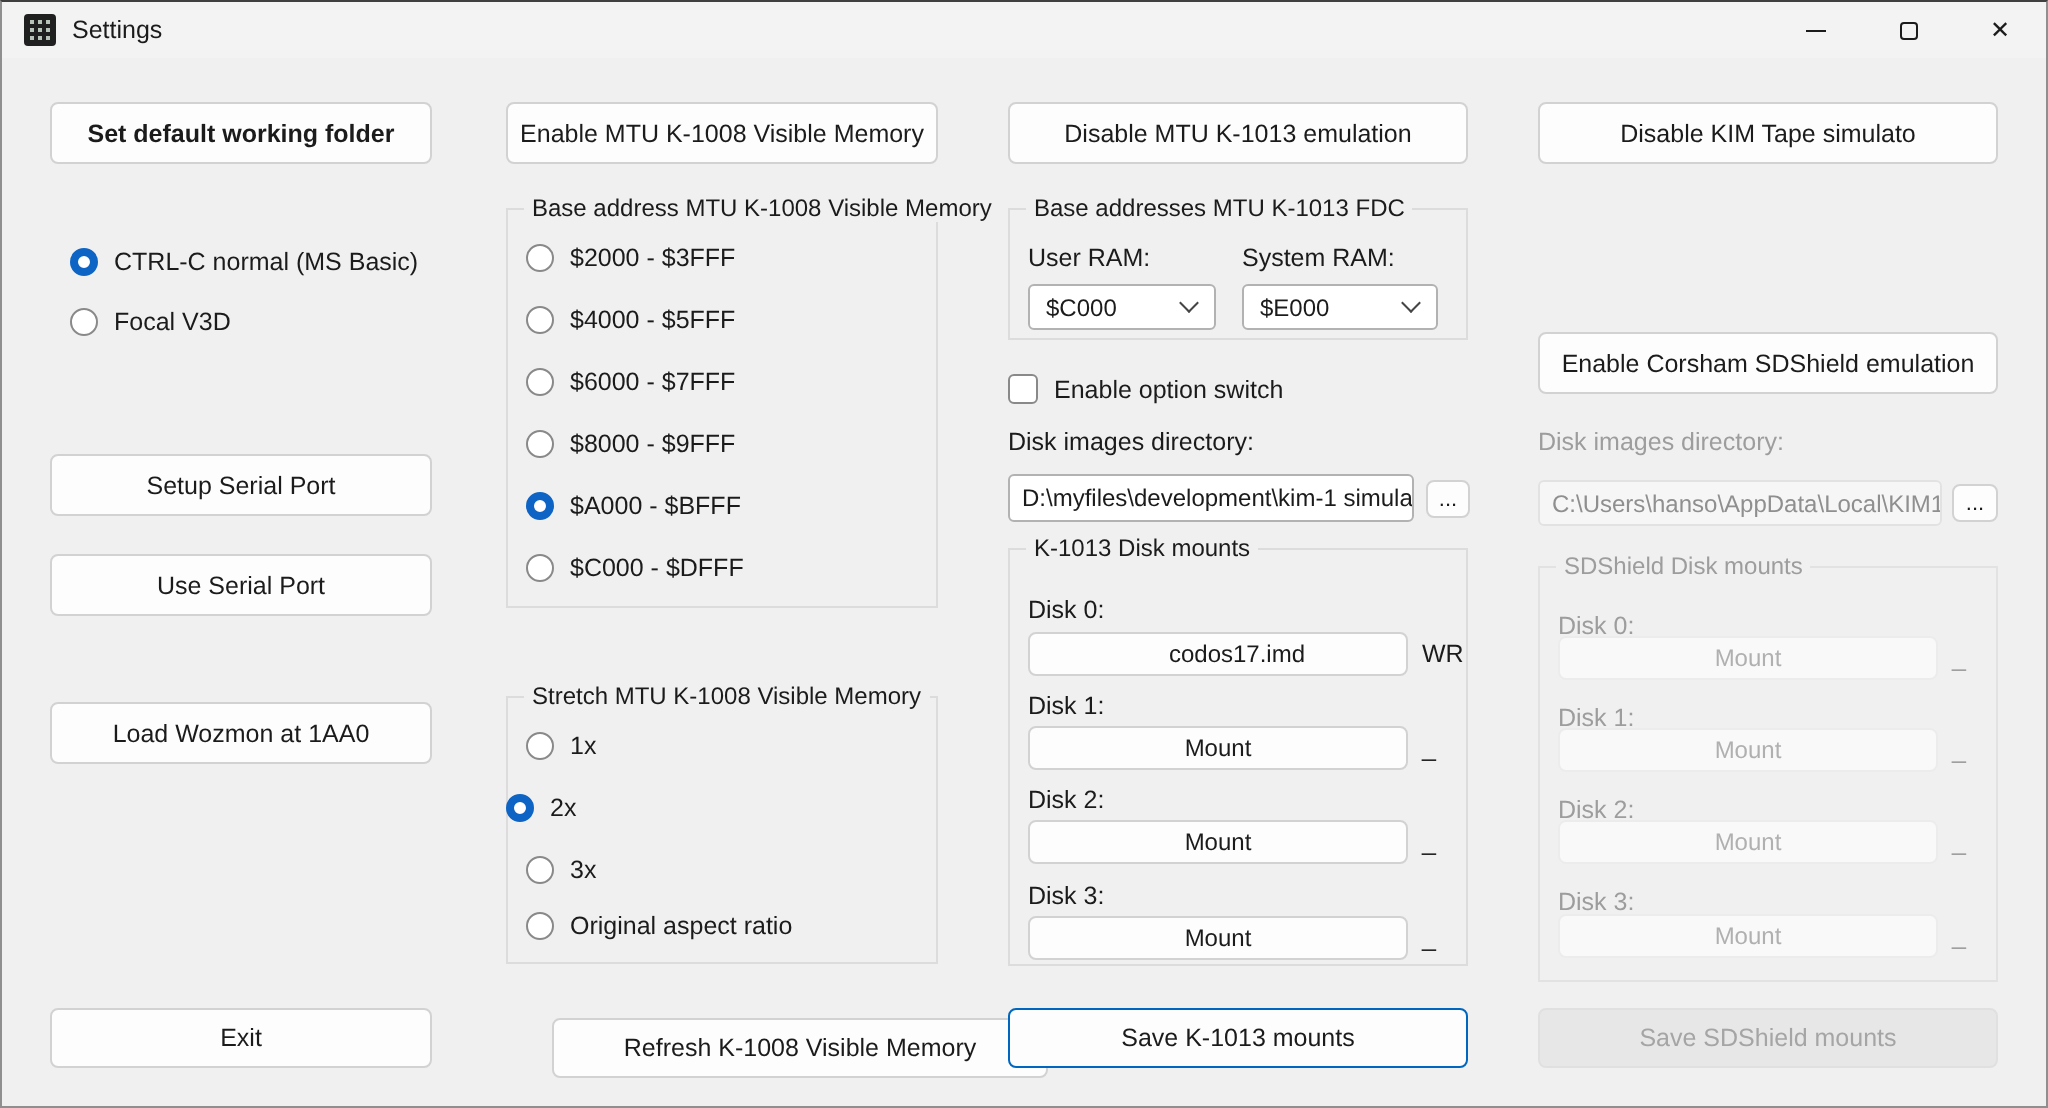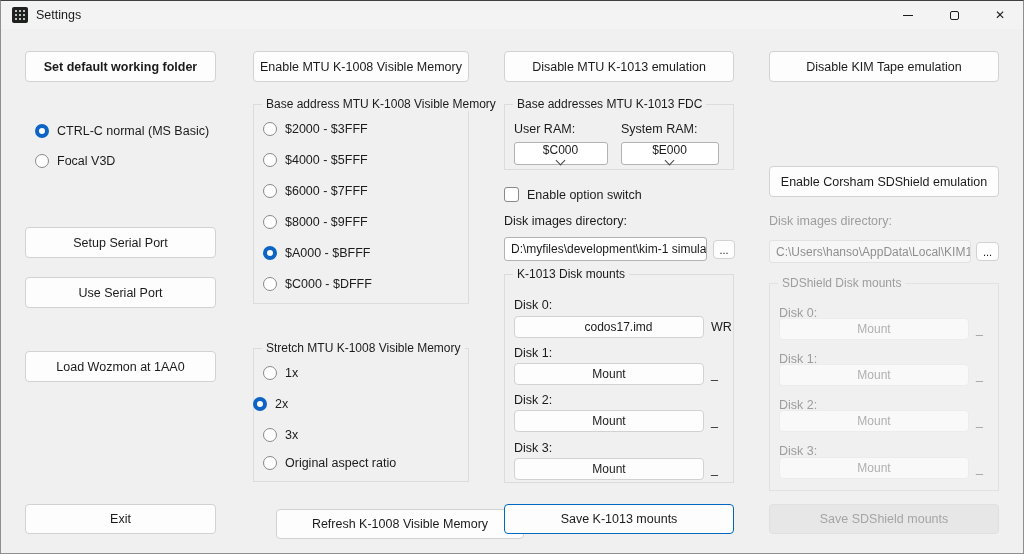--- a/index.html
+++ b/index.html
@@ -36,21 +36,21 @@
   .gb-title.dim { color:#9d9d9d; }
   .radio-row { position:absolute; display:flex; align-items:center; gap:8px; font-size:12.5px; white-space:nowrap; }
   .radio { width:14px; height:14px; border-radius:50%; border:1px solid #898989; background:#fff; flex:0 0 auto; }
   .radio.on { border:4px solid #0d64c4; }
   .check-row { position:absolute; display:flex; align-items:center; gap:8px; font-size:12.5px; }
   .checkbox { width:15px; height:15px; border:1px solid #898989; border-radius:3px; background:#fff; flex:0 0 auto; }
   .lbl { position:absolute; font-size:12.5px; white-space:nowrap; }
   .lbl.dim { color:#9d9d9d; }
   .combo {
     position:absolute; height:23px; background:#fff; border:1px solid #b2b2b2; border-radius:3px;
-    font-size:12px; display:flex; align-items:center; justify-content:space-between; padding:0 9px 0 8px;flex-direction:column;
+    font-size:12px; display:flex; align-items:center; justify-content:space-between; padding:0 9px 0 8px;
   }
   .chev { width:7px; height:7px; border-right:1.4px solid #454545; border-bottom:1.4px solid #454545; transform:rotate(45deg); margin-top:-4px; }
   .textbox {
     position:absolute; height:24px; background:#fff; border:1px solid #b2b2b2; border-radius:3px;
     font-size:12px; display:flex; align-items:center; padding:0 6px; white-space:nowrap; overflow:hidden;
   }
   .textbox.dim { background:#f6f6f6; border-color:#e2e2e2; color:#8f8f8f; }
   .status { position:absolute; font-size:12.5px; }
   .status.dim { color:#9d9d9d; }
 </style>
@@ -196,21 +196,21 @@
     <span class="status" style="left:710px; top:338px;">_</span>
     <span class="lbl" style="left:513px; top:364px;">Disk 2:</span>
     <div class="btn" style="left:513px; top:381px; width:190px; height:22px; font-size:12px;">Mount</div>
     <span class="status" style="left:710px; top:385px;">_</span>
     <span class="lbl" style="left:513px; top:412px;">Disk 3:</span>
     <div class="btn" style="left:513px; top:429px; width:190px; height:22px; font-size:12px;">Mount</div>
     <span class="status" style="left:710px; top:433px;">_</span>
 
     <div class="btn accent" style="left:503px; top:475px; width:230px; height:30px;">Save K-1013 mounts</div>
 
-    <div class="btn" style="left:768px; top:22px; width:230px; height:31px;">Disable KIM Tape emulation</div>
+    <div class="btn" style="left:768px; top:22px; width:230px; height:31px;">Disable KIM Tape simulato</div>
     <div class="btn" style="left:768px; top:137px; width:230px; height:31px;">Enable Corsham SDShield emulation</div>
 
     <span class="lbl dim" style="left:768px; top:185px;">Disk images directory:</span>
     <div class="textbox dim" style="left:768px; top:211px; width:202px; height:23px;">C:\Users\hanso\AppData\Local\KIM1SIM</div>
     <div class="btn" style="left:975px; top:213px; width:23px; height:19px; font-size:11px;">...</div>
 
     <div class="groupbox dim" style="left:768px; top:254px; width:230px; height:208px;">
       <span class="gb-title dim">SDShield Disk mounts</span>
     </div>
     <span class="lbl dim" style="left:778px; top:277px;">Disk 0:</span>

